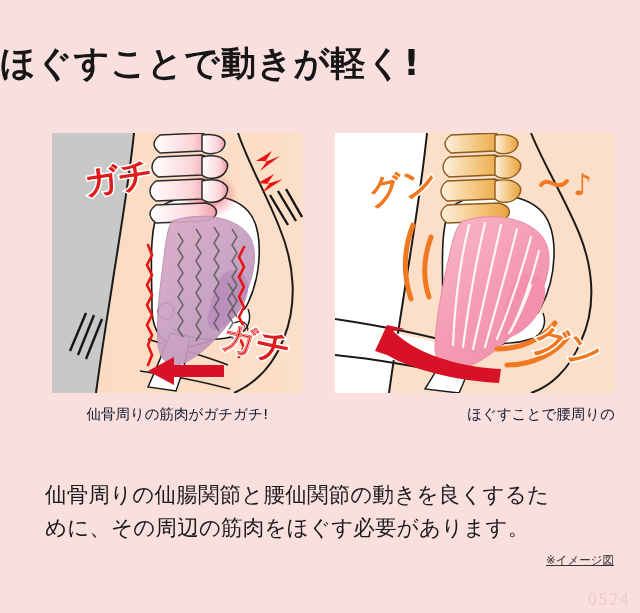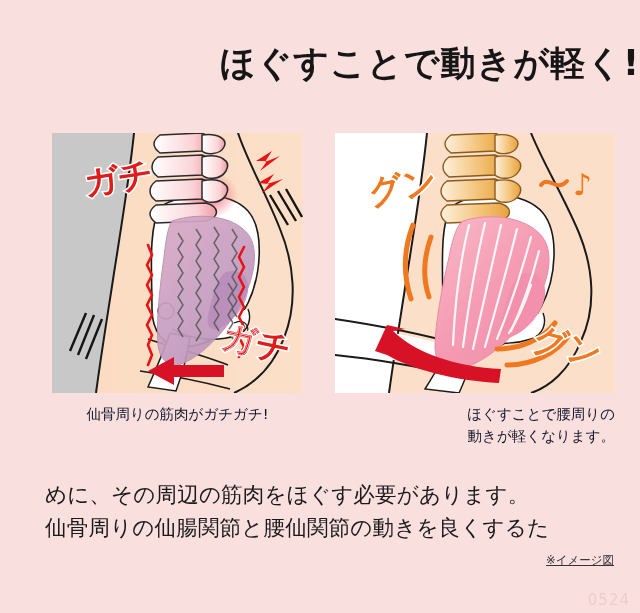--- a/index.html
+++ b/index.html
@@ -5,21 +5,21 @@
   html,body{margin:0;padding:0;}
   body{
     width:640px;height:613px;position:relative;overflow:hidden;
     background:#fadfdf;
     font-family:"DejaVu Sans","Liberation Sans",sans-serif;
   }
   #page{position:absolute;inset:0;}
 
   
   .title{
-    position:absolute;left:0;top:40px;width:640px;text-align:right;
+    position:absolute;left:0;top:40px;width:640px;text-align:left;
     font-size:35px;font-weight:bold;color:#161616;letter-spacing:1px;
     white-space:nowrap;
   }
 
   
   .panel{position:absolute;top:133px;height:260px;overflow:hidden;}
   .panel-left{left:52px;width:251px;background:#c8c8c8;}
   .panel-right{left:335px;width:280px;background:#ffffff;}
   .panel svg{display:block;width:100%;height:100%;}
 
@@ -240,25 +240,24 @@
 
       <text x="36" y="72" transform="rotate(-12 36 72)" font-family="'DejaVu Sans','Liberation Sans',sans-serif" font-size="34" font-weight="bold" fill="#f07820" stroke="#ffffff" stroke-width="3" paint-order="stroke">グン</text>
 
       <text x="196" y="216" transform="rotate(14 196 216)" font-family="'DejaVu Sans','Liberation Sans',sans-serif" font-size="34" font-weight="bold" fill="#f07820" stroke="#ffffff" stroke-width="3" paint-order="stroke">グン</text>
     </svg>
   </div>
 
   <div class="cap cap-left">仙骨周りの筋肉がガチガチ!</div>
   <div class="cap cap-right">
     <div>ほぐすことで腰周りの</div>
-    <div>動きが軽くなります。</div>
   </div>
 
   <div class="body-text">
+    <div>仙骨周りの仙腸関節と腰仙関節の動きを良くするた</div>
     <div>めに、その周辺の筋肉をほぐす必要があります。</div>
-    <div>仙骨周りの仙腸関節と腰仙関節の動きを良くするた</div>
   </div>
 
   <div class="footnote">※イメージ図</div>
 
   <div class="watermark">0524</div>
 
 </div>
 
 </body></html>

